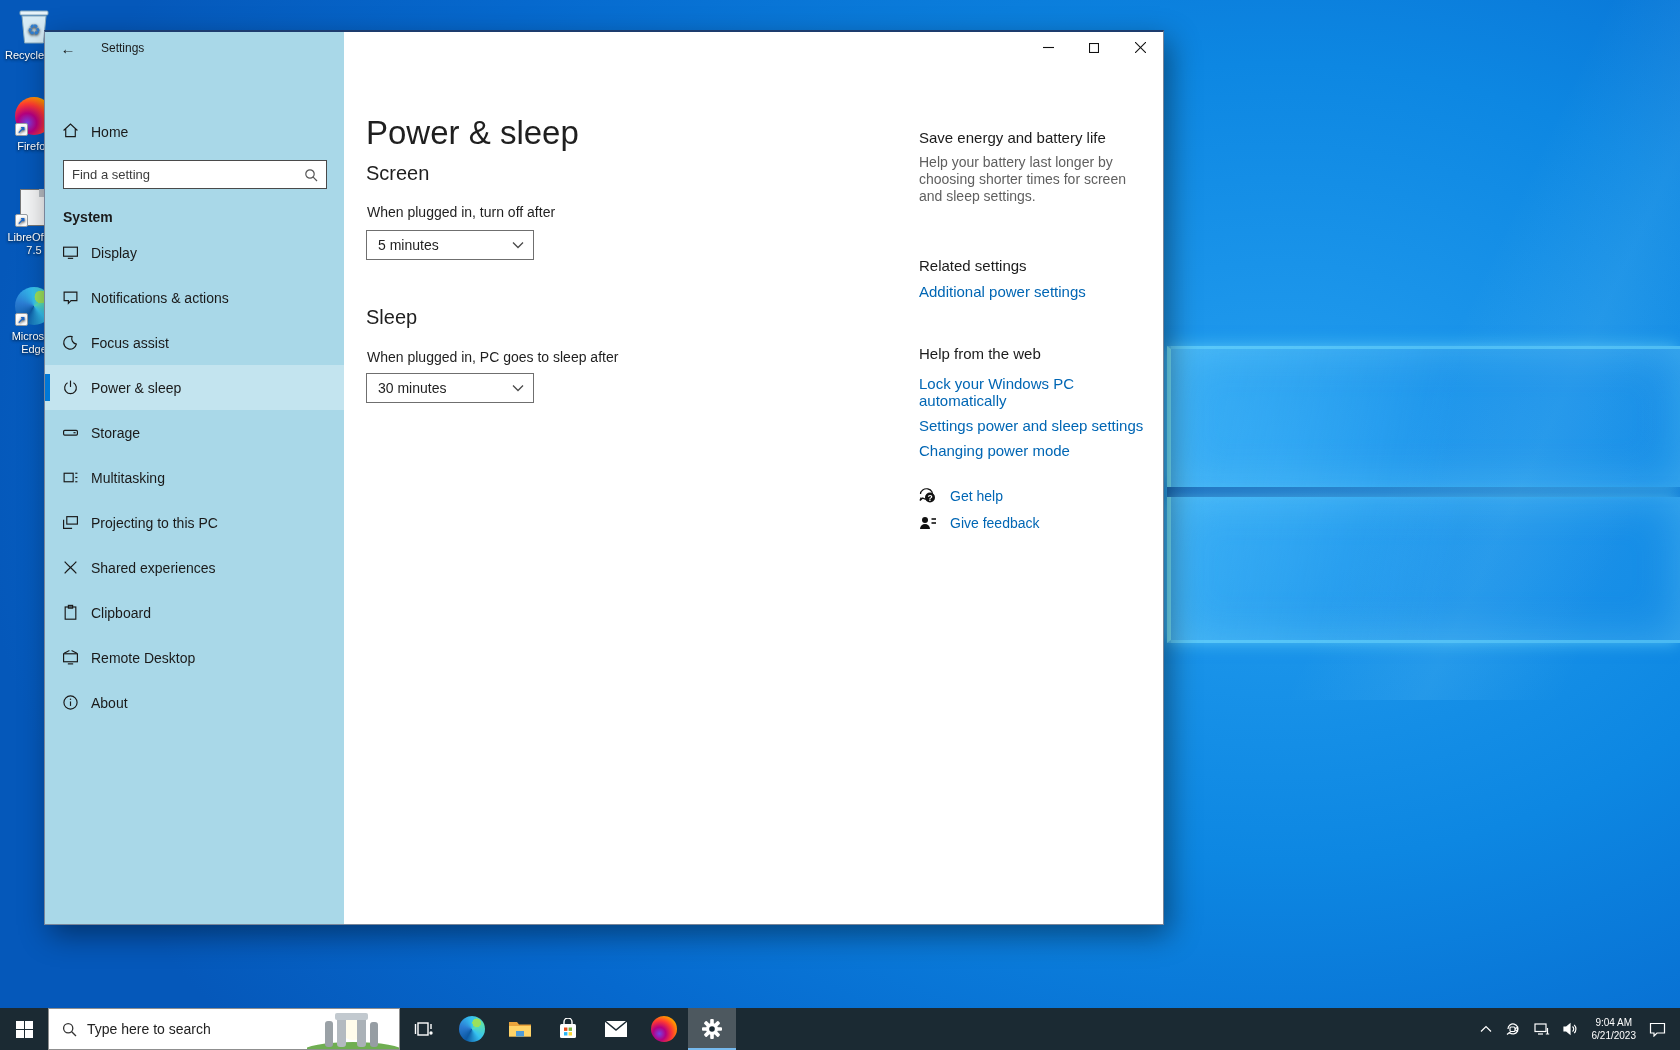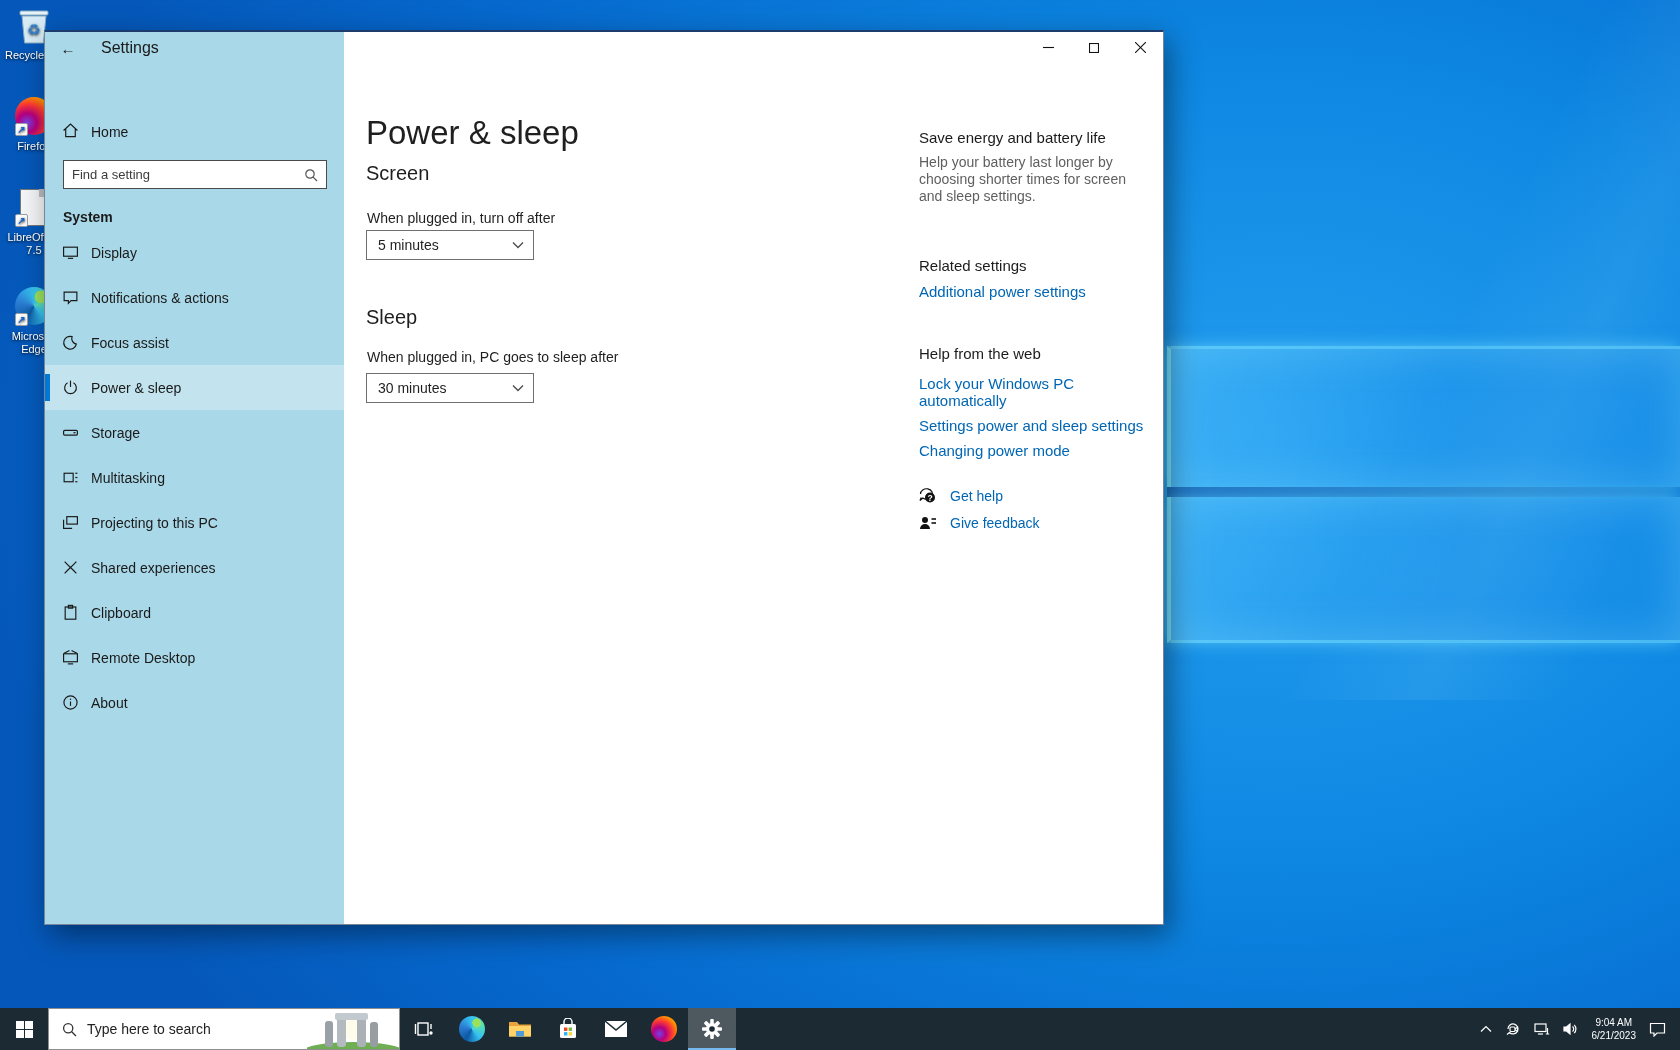--- a/index.html
+++ b/index.html
@@ -43,21 +43,21 @@
   
   .window { position:absolute; left:44px; top:30px; width:1120px; height:895px;
     background:#fff; border:1px solid rgba(10,35,70,0.55); border-top:2px solid #1d3c6e;
     box-shadow:6px 10px 28px rgba(0,0,0,0.42); }
   .titlebar { position:absolute; left:0; right:0; top:0; height:32px; z-index:5; }
   .win-controls { position:absolute; right:0; top:0; display:flex; }
   .win-btn { width:46px; height:31px; display:grid; place-items:center; color:#111; }
   .sidebar { position:absolute; left:0; top:0; bottom:0; width:299px; background:#a9d8e8; }
   .sb-top { position:absolute; left:0; top:0; right:0; height:32px; display:flex; align-items:center; }
   .back-arrow { width:46px; text-align:center; font-size:15px; color:#1a1a1a; }
-  .sb-title { font-size:16px; color:#1a1a1a; margin-left:10px; }
+  .sb-title { font-size:12px; color:#1a1a1a; margin-left:10px; }
   .home-row { position:absolute; left:0; top:84px; right:0; height:32px;
     display:flex; align-items:center; padding-left:17px; font-size:14px; color:#1a1a1a; }
   .home-row .ico { margin-right:12px; }
   .sb-search { position:absolute; left:18px; top:128px; width:264px; height:29px; background:#fff;
     border:1px solid #4a4a4a; display:flex; align-items:center;gap:40px; }
   .sb-search input { flex:1; border:none; outline:none; background:transparent;
     font-family:"Liberation Sans",sans-serif; font-size:13px; color:#1f1f1f; padding:0 8px; }
   .sb-search input::placeholder { color:#3c3c3c; }
   .sb-search .mag { margin-right:8px; display:flex; }
   .sb-section { position:absolute; left:18px; top:177px; font-size:14px; font-weight:bold; color:#1a1a1a; }
@@ -68,21 +68,21 @@
   .navitem.sel { background:rgba(255,255,255,0.30); }
   .navitem.sel::before { content:''; position:absolute; left:0; top:9px; bottom:9px; width:5px; background:#0078d7; }
   svg.li { stroke:#1a1a1a; fill:none; stroke-width:1.1; }
 
   
   .main { position:absolute; left:299px; top:32px; right:0; bottom:0; background:#fff; }
   .page-title { position:absolute; left:22px; top:50px; font-size:33px; font-weight:300; color:#1f1f1f; }
   .sec-head { position:absolute; left:22px; font-size:20px; font-weight:300; color:#1f1f1f; }
   .sec-screen { top:98px; } .sec-sleep { top:242px; }
   .field-label { position:absolute; left:23px; font-size:14px; color:#1f1f1f; }
-  .fl-screen { top:146px; } .fl-sleep { top:285px; }
+  .fl-screen { top:140px; } .fl-sleep { top:285px; }
   .select { position:absolute; left:22px; width:168px; height:30px; background:#fff;
     border:1.5px solid #6f6f6f; display:flex; align-items:center; justify-content:space-between;
     padding:0 9px 0 11px; font-size:14px; color:#1f1f1f; }
   .sel-screen { top:166px; } .sel-sleep { top:309px; }
 
   .aside { position:absolute; left:575px; top:65px; width:240px; }
   .as-block { position:absolute; left:0; width:240px; }
   .as-energy { top:0; } .as-related { top:128px; } .as-help { top:216px; } .as-feedback { top:358px; }
   .as-h { font-size:15px; color:#1b1b1b; }
   .as-body { margin-top:8px; width:228px; font-size:14px; line-height:17px; color:#5f5f5f; }

